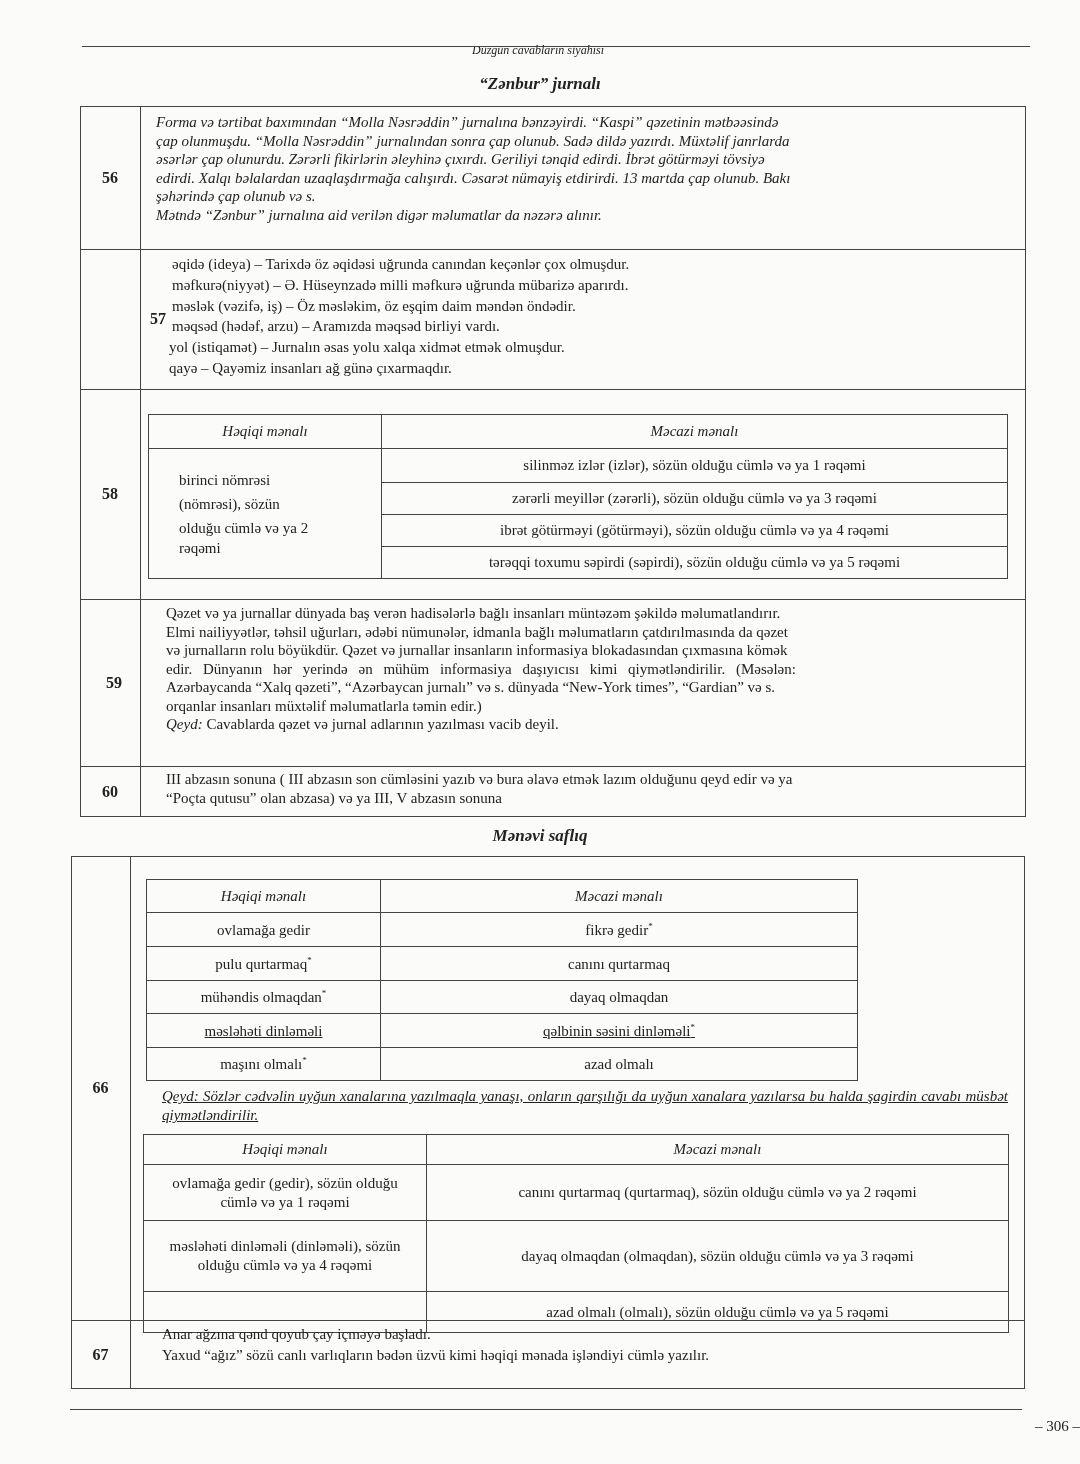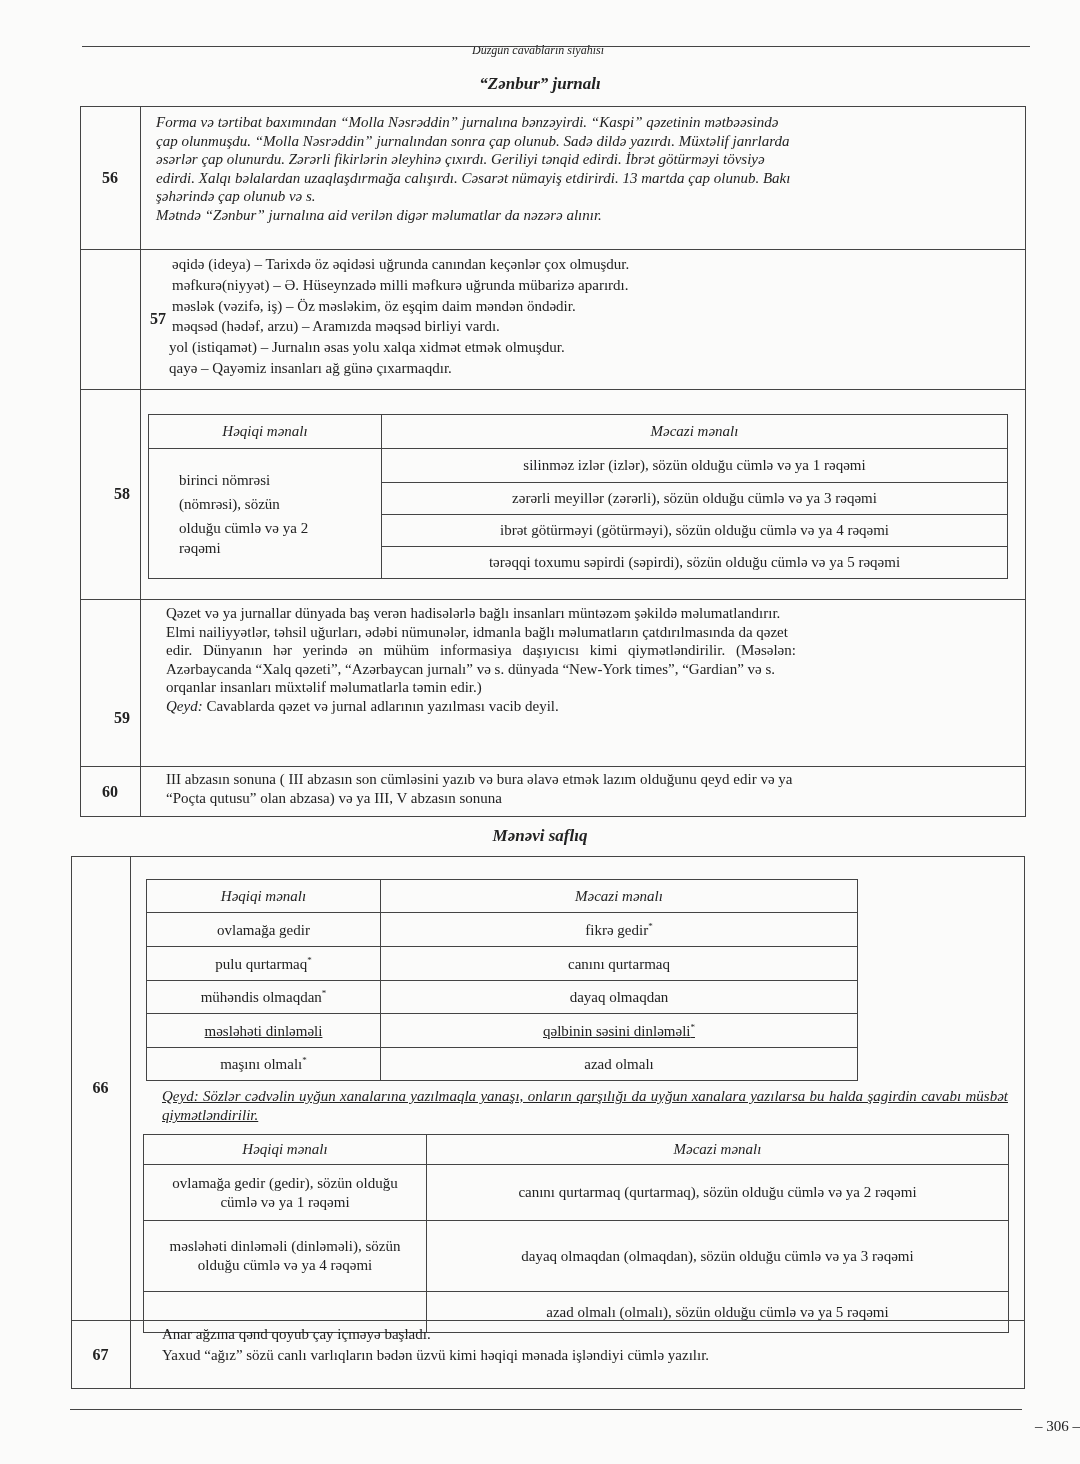--- a/index.html
+++ b/index.html
@@ -44,21 +44,21 @@
 <div class="abs cell" style="left:172px;top:254px;width:850px;line-height:20.8px;">
   <div>əqidə (ideya) – Tarixdə öz əqidəsi uğrunda canından keçənlər çox olmuşdur.</div>
   <div>məfkurə(niyyət) – Ə. Hüseynzadə milli məfkurə uğrunda mübarizə aparırdı.</div>
   <div>məslək (vəzifə, iş)  – Öz məsləkim, öz eşqim daim məndən öndədir.</div>
   <div>məqsəd (hədəf, arzu) – Aramızda məqsəd birliyi vardı.</div>
   <div style="margin-left:-3px">yol (istiqamət) – Jurnalın əsas yolu xalqa xidmət etmək olmuşdur.</div>
   <div style="margin-left:-3px">qayə – Qayəmiz insanları ağ günə çıxarmaqdır.</div>
 </div>
 <div class="abs" style="left:80px;top:389px;width:946px;border-top:1px solid #444;"></div>
 
-<div class="abs num" style="left:80px;top:389px;width:60px;height:210px;padding-left:12px;">58</div>
+<div class="abs num" style="left:80px;top:389px;width:60px;height:210px;">58</div>
 <div class="abs" style="left:148px;top:414px;">
   <table class="inner" style="width:860px;">
     <colgroup>
         <col style="width:233px">
         <col>
       </colgroup>
     <tbody>
         <tr style="height:34px;">
       <th>Həqiqi mənalı</th>
       <th>Məcazi mənalı</th>
@@ -79,24 +79,25 @@
           <td>ibrət götürməyi (götürməyi), sözün olduğu cümlə və ya 4 rəqəmi</td>
         </tr>
     <tr style="height:32px;">
           <td>tərəqqi toxumu səpirdi (səpirdi), sözün olduğu cümlə və ya 5 rəqəmi</td>
         </tr>
   </tbody>
     </table>
 </div>
 <div class="abs" style="left:80px;top:599px;width:946px;border-top:1px solid #444;"></div>
 
-<div class="abs num" style="left:92px;top:599px;width:60px;height:167px;margin-top:35px;">59</div>
+<div class="abs num" style="left:84px;top:599px;width:60px;height:167px;">59</div>
 <div class="abs cell" style="left:166px;top:604px;width:844px;line-height:18.5px;text-align:justify;">
   <div>Qəzet və ya jurnallar dünyada baş verən hadisələrlə bağlı insanları müntəzəm şəkildə məlumatlandırır.</div>
   <div>Elmi nailiyyətlər, təhsil uğurları, ədəbi nümunələr, idmanla bağlı məlumatların çatdırılmasında da qəzet</div>
+  <div>və jurnalların rolu böyükdür. Qəzet və jurnallar insanların informasiya blokadasından çıxmasına kömək</div>
   <div style="word-spacing:7px">edir. Dünyanın hər yerində ən mühüm informasiya daşıyıcısı kimi qiymətləndirilir. (Məsələn:</div>
   <div>Azərbaycanda “Xalq qəzeti”, “Azərbaycan jurnalı” və s. dünyada “New-York times”, “Gardian” və s.</div>
   <div>orqanlar insanları müxtəlif məlumatlarla təmin edir.)</div>
   <div><span class="ital">Qeyd:</span><span> Cavablarda qəzet və jurnal adlarının yazılması vacib deyil.</span></div>
 </div>
 <div class="abs" style="left:80px;top:766px;width:946px;border-top:1px solid #444;"></div>
 
 <div class="abs num" style="left:80px;top:766px;width:60px;height:51px;">60</div>
 <div class="abs cell" style="left:166px;top:770px;width:850px;">
   <div>III abzasın sonuna ( III abzasın son cümləsini yazıb və bura əlavə etmək lazım olduğunu qeyd edir və ya</div>

